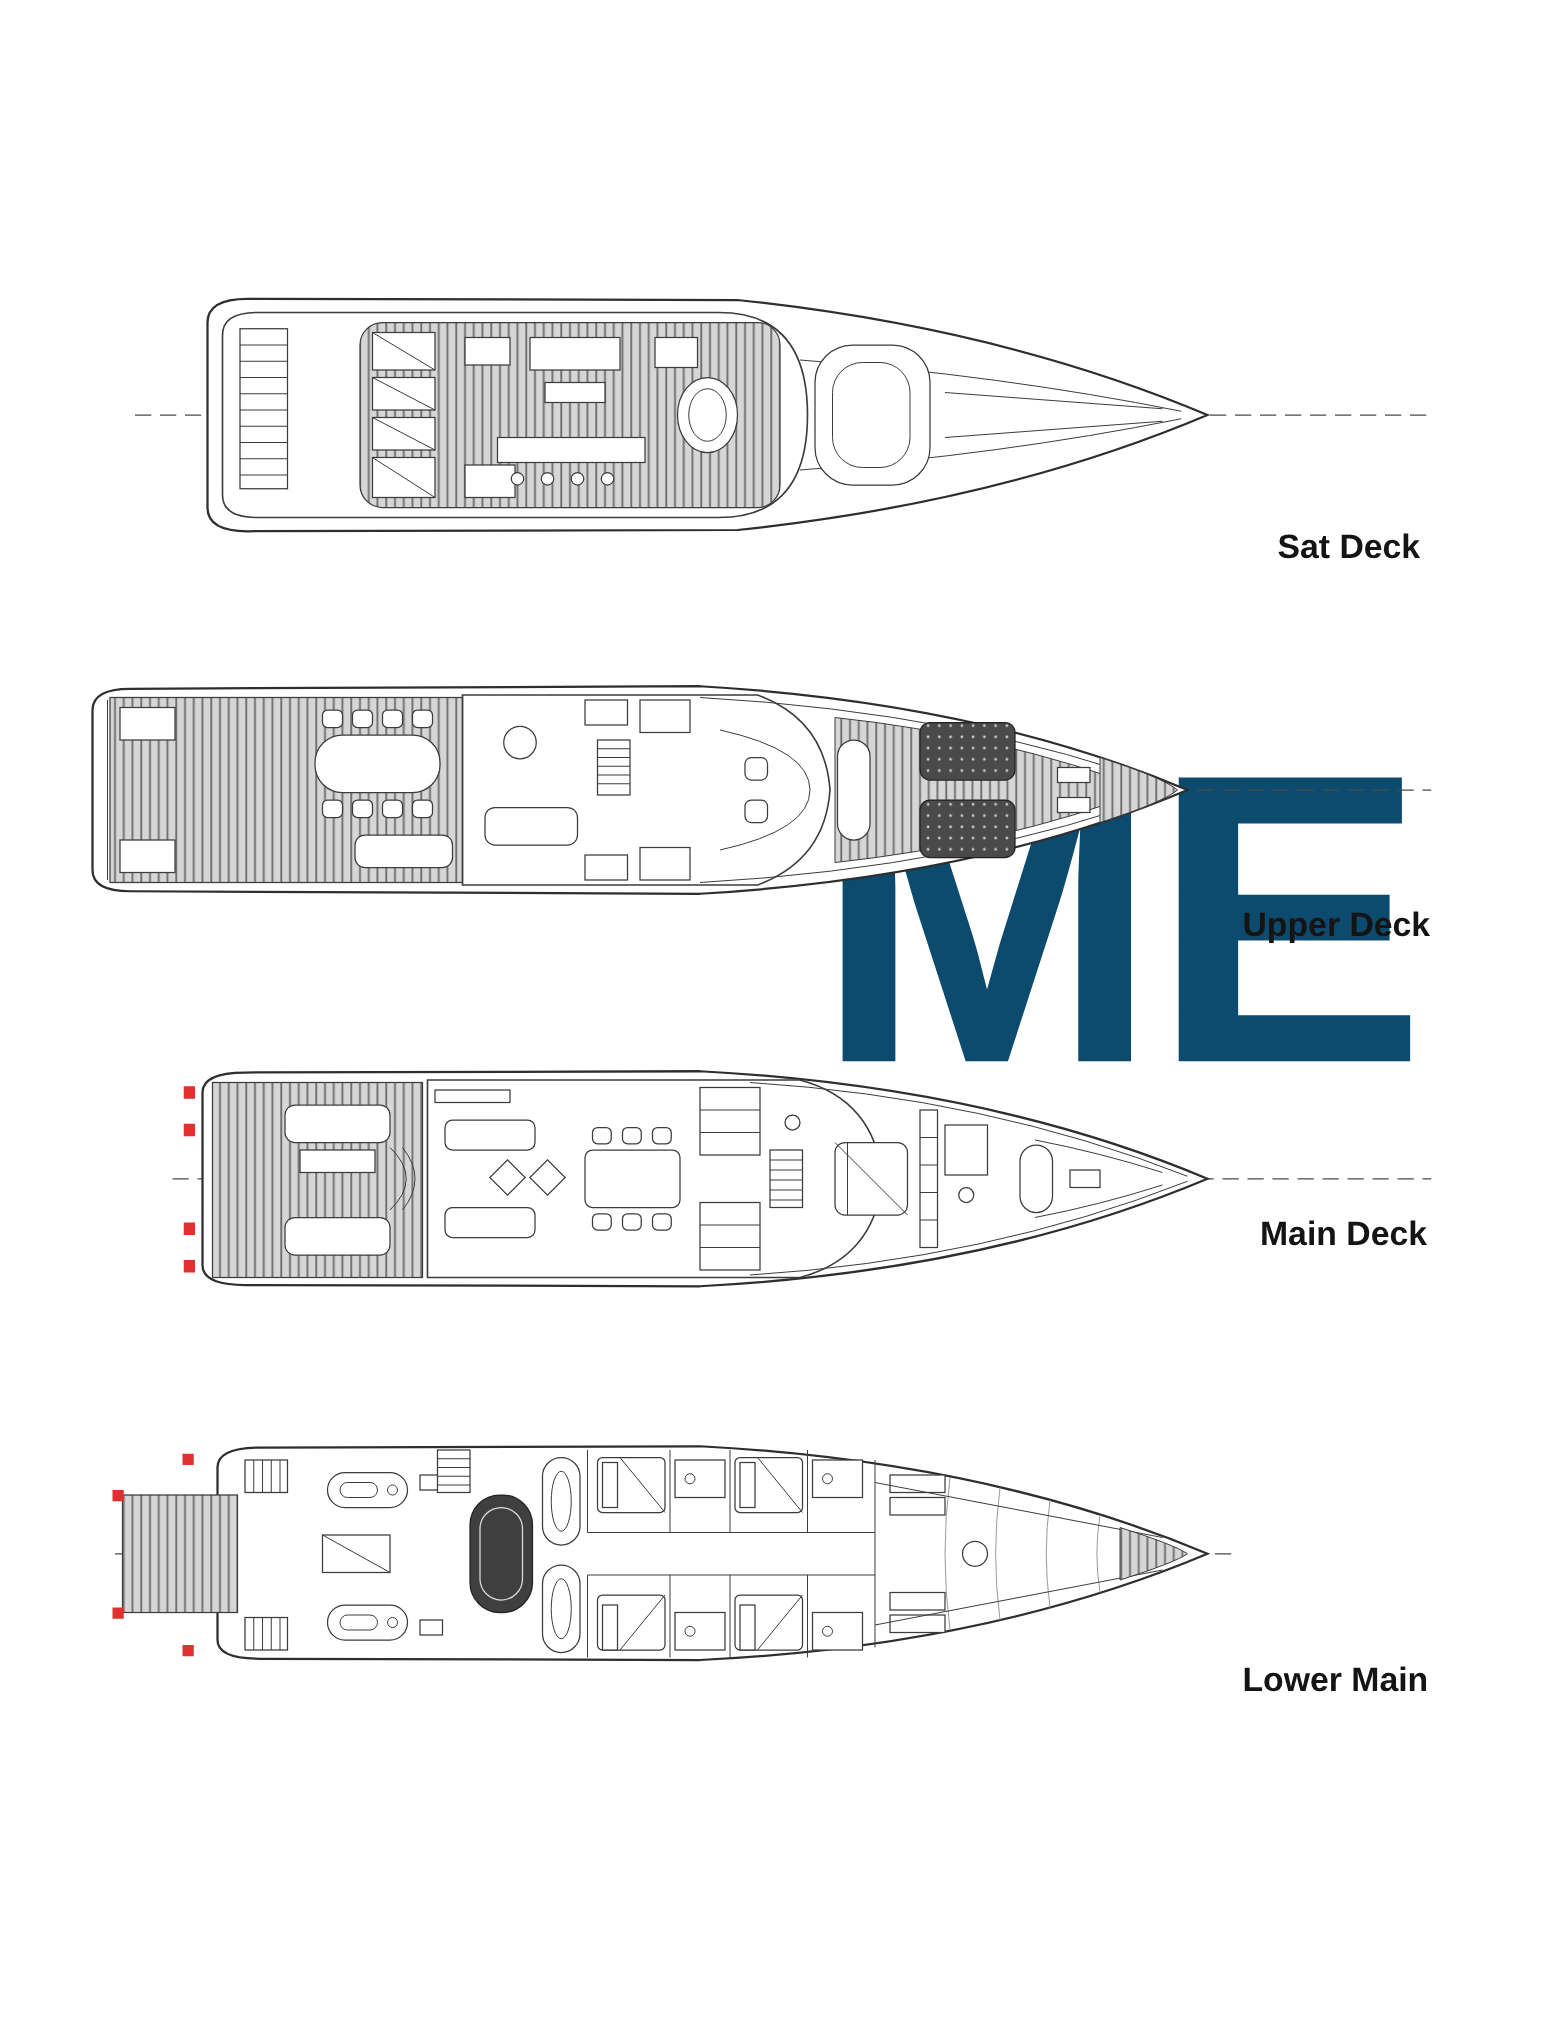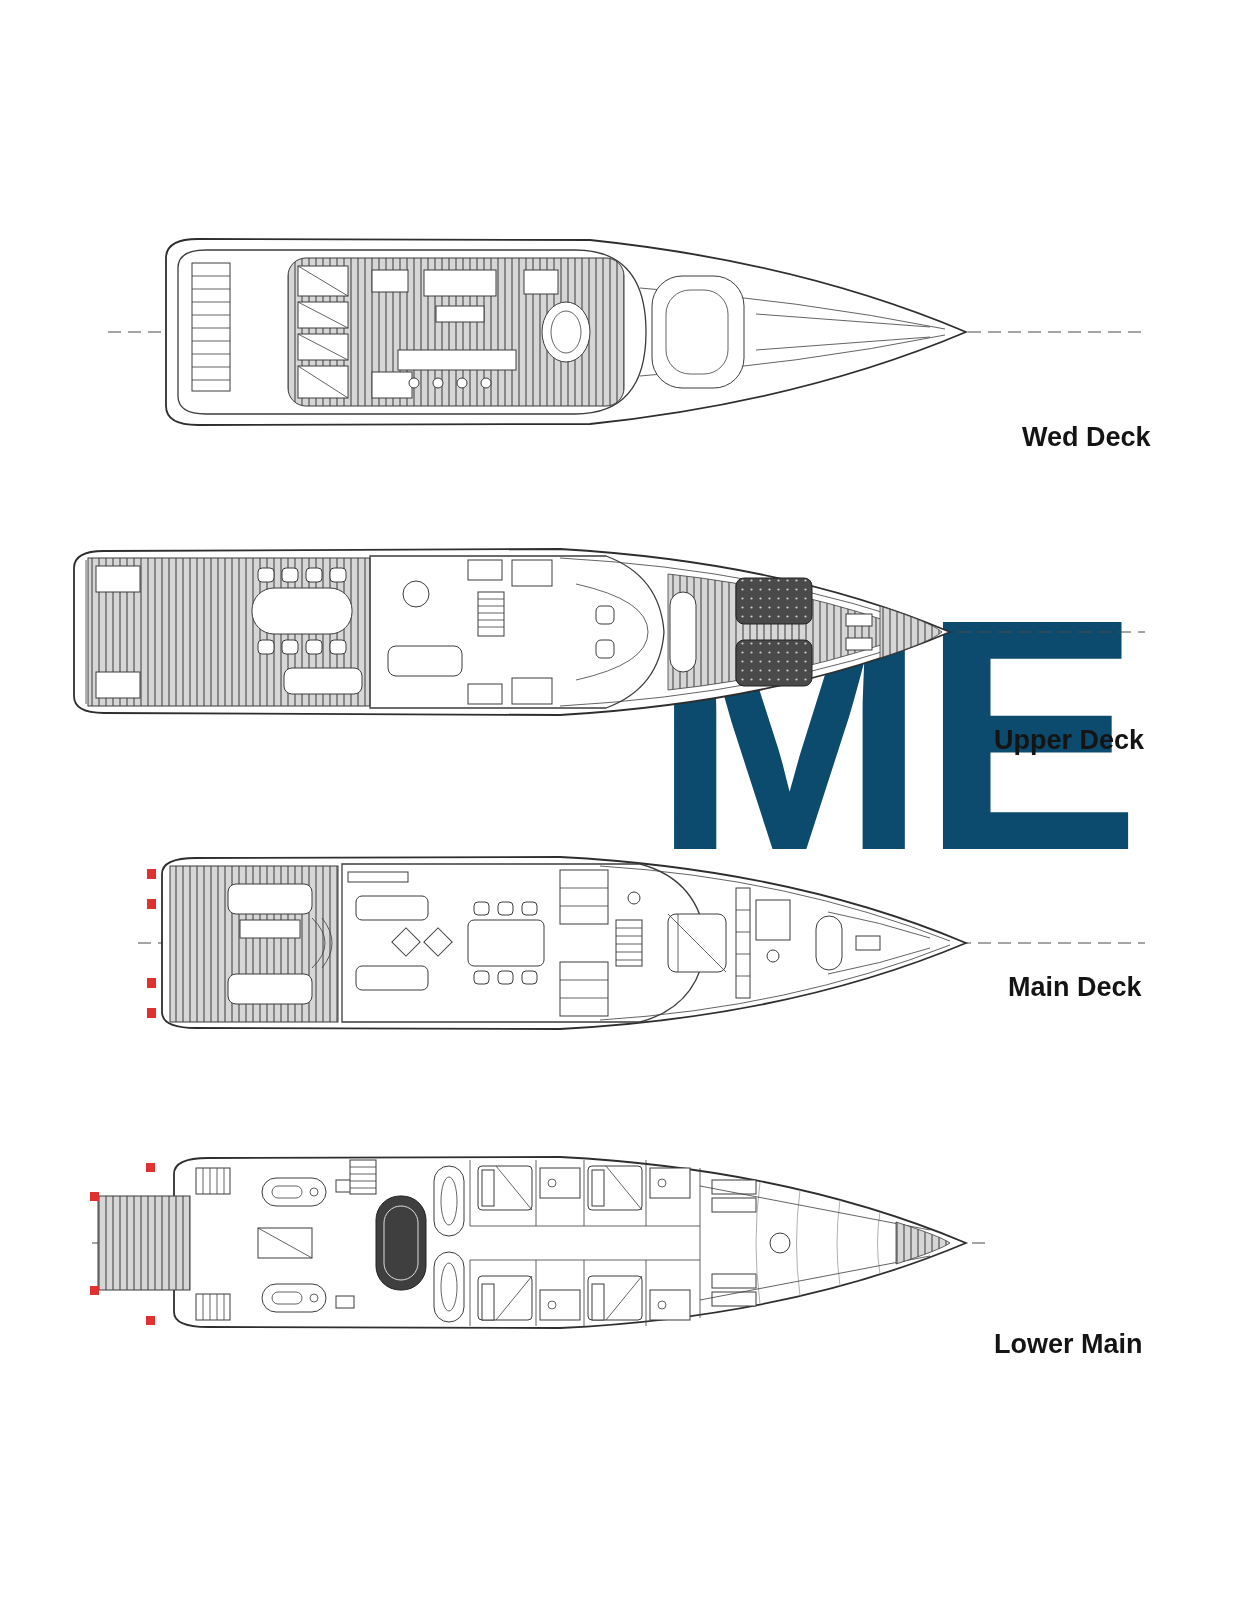--- a/index.html
+++ b/index.html
@@ -286,18 +286,18 @@
         <path class="frame" d="M 760,1182 Q 752,1243 760,1304"></path>
         <path class="frame" d="M 800,1190 Q 793,1243 800,1296"></path>
         <path class="frame" d="M 840,1200 Q 834,1243 840,1286"></path>
         <path class="frame" d="M 880,1212 Q 875,1243 880,1274"></path>
       </g>
       <path class="ln thin" d="M 700,1186 L 930,1230 M 700,1300 L 930,1256"></path>
       <path d="M 896,1222 Q 940,1236 950,1243 Q 940,1250 896,1264 Z" fill="url(#plank)" stroke="#3c3c3c" stroke-width="0.8"></path>
     </g>
   </svg>
 
-  <div class="deck-label lbl-sun">Wed Deck</div>
+  <div class="deck-label lbl-sun">Sat Deck</div>
   <div class="deck-label lbl-upper">Upper Deck</div>
   <div class="deck-label lbl-main">Main Deck</div>
   <div class="deck-label lbl-lower">Lower Main</div>
 
 </div>
 
 </body></html>

